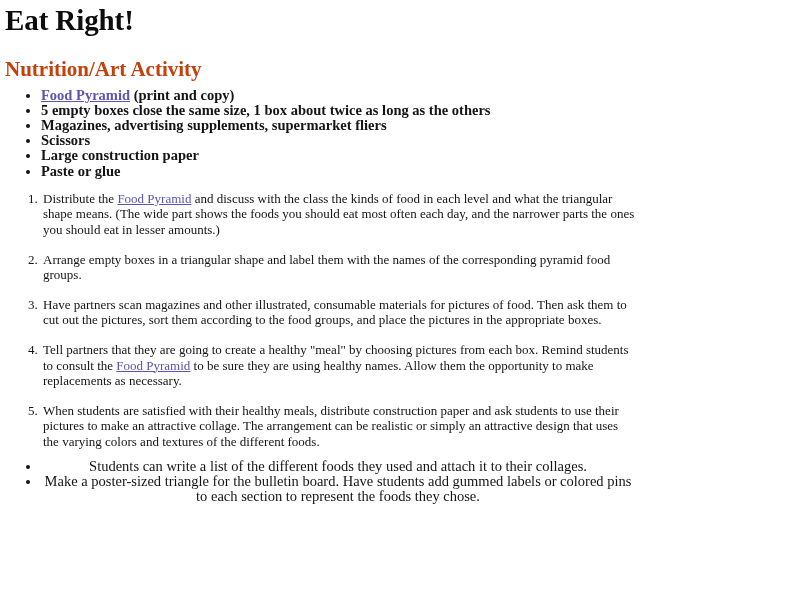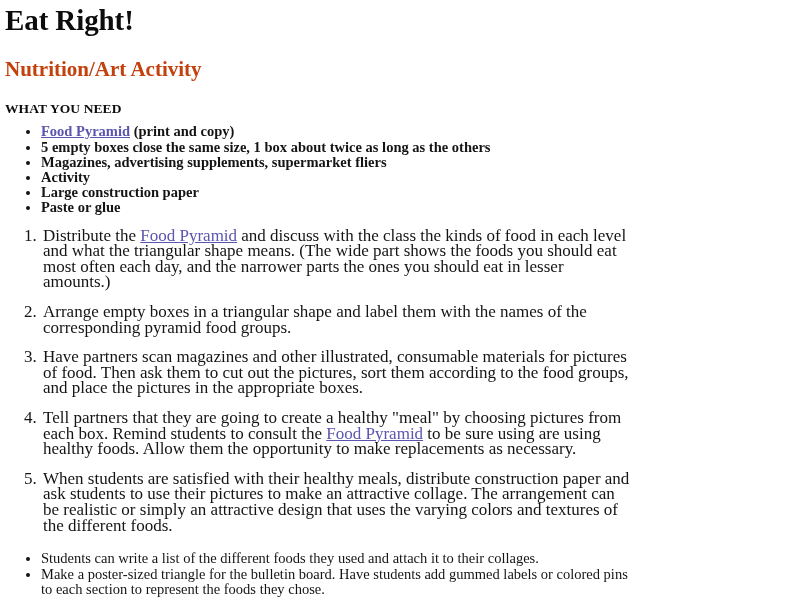--- a/index.html
+++ b/index.html
@@ -54,69 +54,69 @@
     line-height: 15.2px;
     margin: 0;
     padding: 0;
   }
   ol.todo-list {
     margin: 12px 0 0 0;
     padding-left: 36px;
     list-style-type: decimal;
   }
   ol.todo-list li {
-    font-size: 17px;
+    font-size: 13px;
     line-height: 15.6px;
     margin: 0 0 14px 0;
     padding-left: 2px;
   }
   ol.todo-list li:last-child { margin-bottom: 0; }
   ul.options-list {
-    margin: 18px 0 0 0;
+    margin: 9px 0 0 0;
     padding-left: 36px;
     list-style-type: disc;
+    text-align: center;
   }
   ul.options-list li {
     font-size: 14.5px;
     line-height: 15.4px;
     margin: 0;
   }
   a.doc-link {
     color: #5b54b0;
     text-decoration: underline;
   }
 </style>
 </head>
 <body>
 
 <div class="page">
 
   <h1 class="title">Eat Right!</h1>
 
   <h2 class="subtitle">Nutrition/Art Activity</h2>
 
-  <h3 class="section-heading">WHAT YOU NEED</h3>
 
   <ul class="need-list">
     <li>
       <a class="doc-link" href="#">Food Pyramid</a><span> (print and copy)</span>
     </li>
     <li>5 empty boxes close the same size, 1 box about twice as long as the others</li>
     <li>Magazines, advertising supplements, supermarket fliers</li>
-    <li>Activity</li>
+    <li>Scissors</li>
     <li>Large construction paper</li>
     <li>Paste or glue</li>
   </ul>
 
 
   <ol class="todo-list">
     <li><span>Distribute the </span><a class="doc-link" href="#">Food Pyramid</a><span> and discuss with the class the kinds of food in each level and what the triangular shape means. (The wide part shows the foods you should eat most often each day, and the narrower parts the ones you should eat in lesser amounts.)</span></li>
     <li>Arrange empty boxes in a triangular shape and label them with the names of the corresponding pyramid food groups.</li>
     <li>Have partners scan magazines and other illustrated, consumable materials for pictures of food. Then ask them to cut out the pictures, sort them according to the food groups, and place the pictures in the appropriate boxes.</li>
-    <li><span>Tell partners that they are going to create a healthy "meal" by choosing pictures from each box. Remind students to consult the </span><a class="doc-link" href="#">Food Pyramid</a><span> to be sure using are using healthy foods. Allow them the opportunity to make replacements as necessary.</span></li>
+    <li><span>Tell partners that they are going to create a healthy "meal" by choosing pictures from each box. Remind students to consult the </span><a class="doc-link" href="#">Food Pyramid</a><span> to be sure they are using healthy names. Allow them the opportunity to make replacements as necessary.</span></li>
     <li>When students are satisfied with their healthy meals, distribute construction paper and ask students to use their pictures to make an attractive collage. The arrangement can be realistic or simply an attractive design that uses the varying colors and textures of the different foods.</li>
   </ol>
 
 
   <ul class="options-list">
     <li>Students can write a list of the different foods they used and attach it to their collages.</li>
     <li>Make a poster-sized triangle for the bulletin board. Have students add gummed labels or colored pins to each section to represent the foods they chose.</li>
   </ul>
 
 </div>

